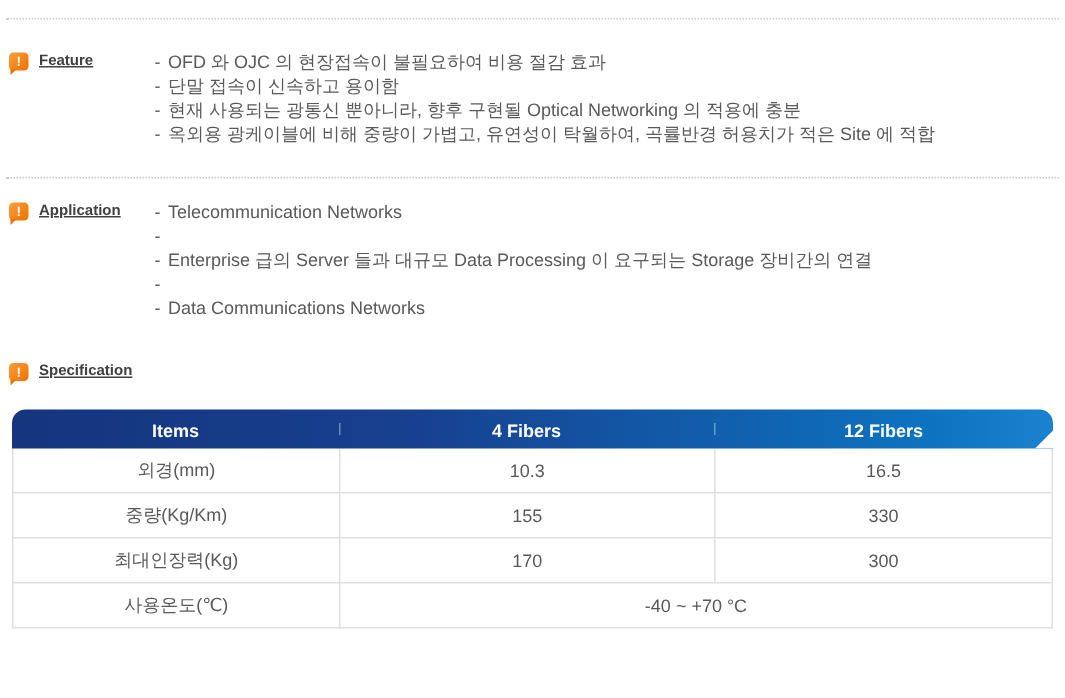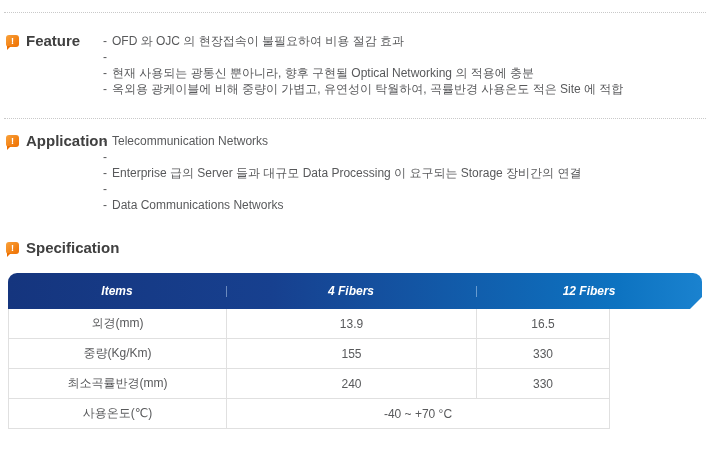--- a/index.html
+++ b/index.html
@@ -20,44 +20,43 @@
   .bubble-icon {
     width:13px; height:12px; flex:none; margin-top:2px; position:relative;
     background:linear-gradient(135deg,var(--icon-orange-light,#f9a13a),var(--icon-orange,#ee6f00));
     border-radius:3px; color:#fff; font-weight:bold; font-size:9px;
     line-height:12px; text-align:center;
   }
   .bubble-icon::after {
     content:""; position:absolute; left:1px; bottom:-3px; width:0; height:0;
     border-top:4px solid var(--icon-orange,#ee6f00); border-right:4px solid transparent;
   }
-  .section-title { margin:0 0 0 7px; font-size:15px; font-weight:bold; color:var(--heading-text,#404040); line-height:16px; }
+  .section-title { margin:0 0 0 7px; font-size:10px; font-weight:bold; color:var(--heading-text,#404040); line-height:16px;text-decoration:underline; }
 
   ul.bullets { list-style:none; margin:0; padding:0; flex:1; }
   ul.bullets li { display:flex; font-size:12px; line-height:16px; color:var(--body-text,#58595b); white-space:nowrap; }
   ul.bullets .dash { margin-right:5px; flex:none; }
 
   .spec-table-wrap { margin:17px 8px 0; width:694px; }
   .spec-header {
-    width:694px; height:36px; display:flex; align-items:center; position:relative; overflow:hidden;
+    width:694px; height:26px; display:flex; position:relative; overflow:hidden;
     border-radius:9px 9px 0 0;
     background:linear-gradient(90deg,var(--header-grad-start,#15357e) 0%,#17408f 38%,var(--header-grad-end,#0d73c1) 88%,#1a82cf 100%);
-    font-style:italic;
   }
   .hcell { text-align:center; color:#ffffff; font-weight:bold; font-size:12px; position:relative; line-height:29px; }
   .hc1 { width:218px; } .hc2 { width:250px; } .hc3 { flex:1; }
   .hcell + .hcell::before {
     content:""; position:absolute; left:0; top:9px; bottom:9px; width:1px;
     background:rgba(210,230,250,0.45);
   }
   .corner-curl {
     position:absolute; right:0; bottom:0; width:0; height:0;
     border-bottom:12px solid #ffffff; border-left:12px solid transparent;
   }
-  table.spec { width:602px; border-collapse:collapse; table-layout:fixed; }
+  table.spec { width:694px; border-collapse:collapse; table-layout:fixed; }
   col.c1 { width:218px; } col.c2 { width:250px; }
   table.spec td {
     height:29px; border:1px solid var(--cell-border,#e0e0e0); border-top:none;
     text-align:center; vertical-align:middle; font-size:12px; color:var(--body-text,#58595b);
     padding:0;
   }
 </style>
 </head>
 <body>
 
@@ -70,28 +69,29 @@
       <span class="bubble-icon">!</span>
       <h3 class="section-title">Feature</h3>
     </div>
     <ul class="bullets">
         <li>
           <span class="dash">-</span>
           <span>OFD 와 OJC 의 현장접속이 불필요하여 비용 절감 효과</span>
         </li>
         <li>
           <span class="dash">-</span>
+          <span>단말 접속이 신속하고 용이함</span>
         </li>
         <li>
           <span class="dash">-</span>
           <span>현재 사용되는 광통신 뿐아니라, 향후 구현될 Optical Networking 의 적용에 충분</span>
         </li>
         <li>
           <span class="dash">-</span>
-          <span>옥외용 광케이블에 비해 중량이 가볍고, 유연성이 탁월하여, 곡률반경 사용온도 적은 Site 에 적합</span>
+          <span>옥외용 광케이블에 비해 중량이 가볍고, 유연성이 탁월하여, 곡률반경 허용치가 적은 Site 에 적합</span>
         </li>
       </ul>
   </section>
 
   <div class="dotted-divider hr2"></div>
 
   <section class="info-section sec-application">
     <div class="section-head">
       <span class="bubble-icon">!</span>
       <h3 class="section-title">Application</h3>
@@ -134,32 +134,32 @@
     </div>
     <table class="spec">
       <colgroup>
           <col class="c1">
           <col class="c2">
           <col>
         </colgroup>
       <tbody>
           <tr>
             <td>외경(mm)</td>
-            <td>13.9</td>
+            <td>10.3</td>
             <td>16.5</td>
           </tr>
           <tr>
             <td>중량(Kg/Km)</td>
             <td>155</td>
             <td>330</td>
           </tr>
           <tr>
-            <td>최소곡률반경(mm)</td>
-            <td>240</td>
-            <td>330</td>
+            <td>최대인장력(Kg)</td>
+            <td>170</td>
+            <td>300</td>
           </tr>
           <tr>
             <td>사용온도(℃)</td>
             <td colspan="2">-40 ~ +70 °C</td>
           </tr>
         </tbody>
     </table>
   </div>
 
 </div>

